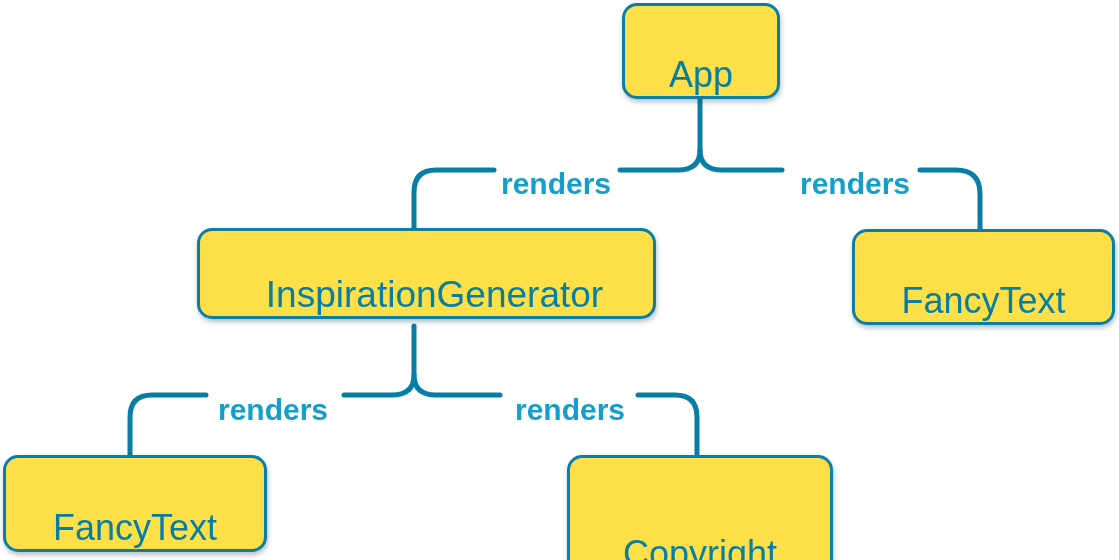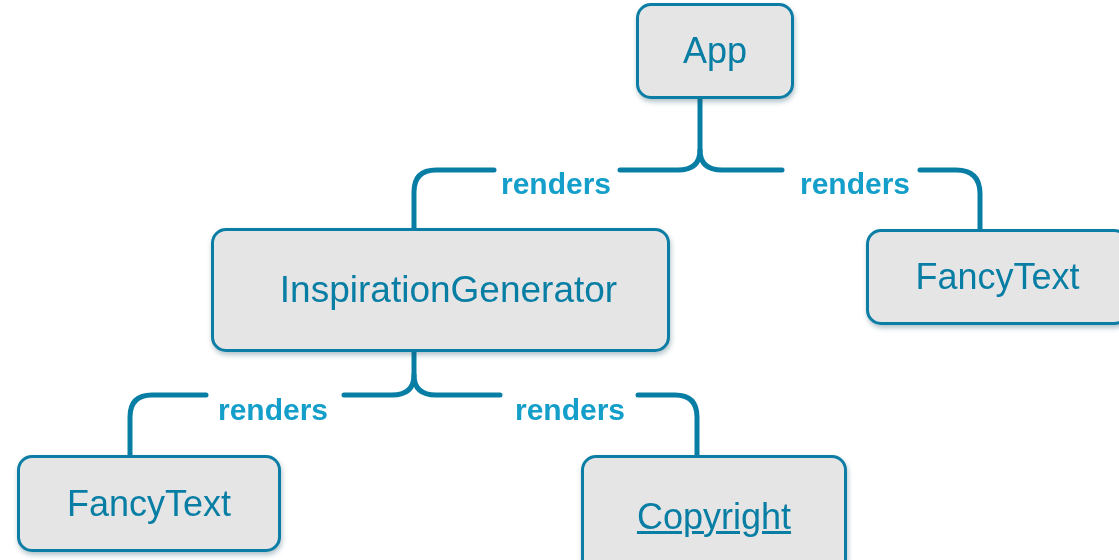--- a/index.html
+++ b/index.html
@@ -24,33 +24,32 @@
   }
   .edges-svg path {
     fill: none;
     stroke: #087ea4;
     stroke-width: 5;
     stroke-linecap: round;
   }
   .node {
     position: absolute;
     box-sizing: border-box;
-    background: #e5e5e5;
+    background: #fde047;
     border: 3.5px solid #0c7da4;
     border-radius: 15px;
     display: flex;
-    align-items: center;
+    align-items: flex-end;
     justify-content: center;
     color: #087ea4;
     font-weight: 500;
     box-shadow: 1px 3px 5px rgba(35, 83, 102, 0.35);
-    margin-left: 14px;
   }
   .node-app                  { left: 622px; top: 3px;   width: 158px; height: 96px; font-size: 36px; }
-  .node-inspiration          { left: 197px; top: 228px; width: 459px; height: 124px; font-size: 37px; padding-left: 16px; }
+  .node-inspiration          { left: 197px; top: 228px; width: 459px; height: 91px; font-size: 37px; padding-left: 16px; }
   .node-fancytext-top        { left: 852px; top: 229px; width: 263px; height: 96px; font-size: 36px; }
   .node-fancytext-bottom     { left: 3px;   top: 455px; width: 264px; height: 97px; font-size: 36px; }
   .node-copyright            { left: 567px; top: 455px; width: 266px; height: 123px; font-size: 36px; text-decoration: underline; }
   .edge-label {
     position: absolute;
     transform: translate(-50%, -50%);
     color: #149eca;
     font-size: 30px;
     font-weight: 600;
     white-space: nowrap;

